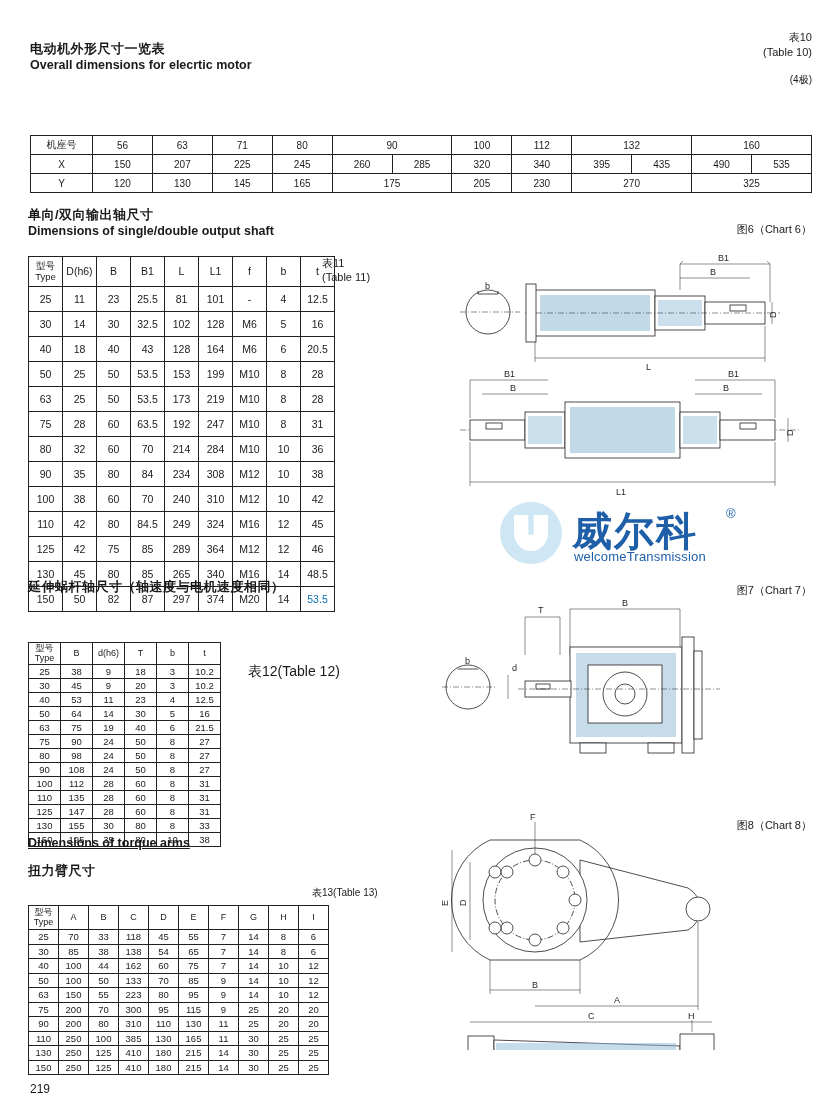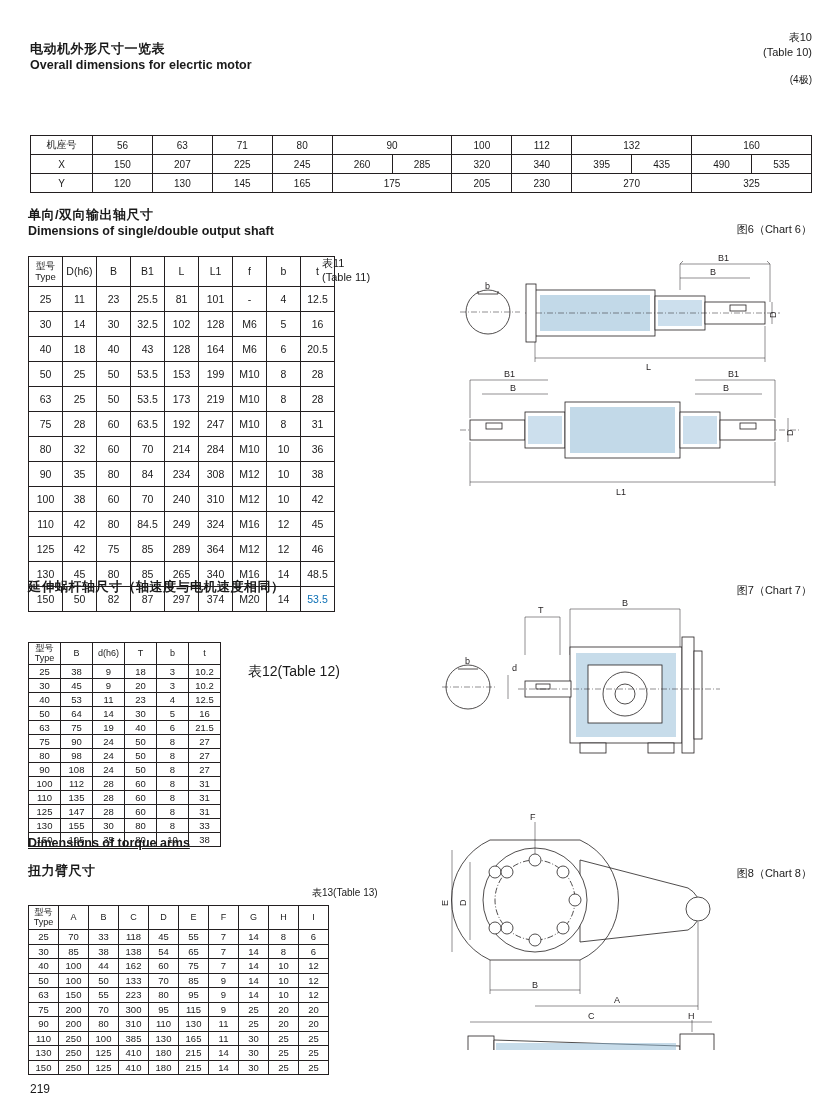--- a/index.html
+++ b/index.html
@@ -72,21 +72,21 @@
   #chart6 { right:28px; top:222px; font-size:11px; }
 
   #t12-cn { left:28px; top:578px; }
   #t12-en { left:28px; top:598px; }
   #t12-tag { left:248px; top:627px; font-size:14px;margin-top:36px; }
   #chart7 { right:28px; top:583px; font-size:11px; }
 
   #t13-cn { left:28px; top:862px; }
   #t13-en { left:28px; top:836px;text-decoration:underline; }
   #t13-tag { left:312px; top:886px; font-size:10px; }
-  #chart8 { right:28px; top:818px; font-size:11px;margin-top:48px; }
+  #chart8 { right:28px; top:818px; font-size:11px; }
 
   #pagenum { left:30px; top:1082px; font-size:12px; }
 
   
   #logo { position:absolute; left:500px; top:502px; width:300px; height:68px; }
   #logo .mark {
     position:absolute; left:0; top:0; width:62px; height:62px;
     border-radius:50%; background:#cfe6f5;
   }
   #logo .mark:after{
@@ -667,20 +667,26 @@
       <line class="thin" x1="348" y1="168" x2="348" y2="192"></line>
       <text x="353" y="186" transform="rotate(-90 353 186)">D</text>
 
       <line class="thin" x1="30" y1="232" x2="335" y2="232"></line>
       <text x="176" y="245">L1</text>
       <line class="thin" x1="30" y1="192" x2="30" y2="236"></line>
       <line class="thin" x1="335" y1="192" x2="335" y2="236"></line>
     </g>
   </svg>
 
+  <div id="logo">
+    <div class="mark"></div>
+    <div class="wm-cn">威尔科</div>
+    <div class="reg">®</div>
+    <div class="wm-en">welcomeTransmission</div>
+  </div>
 
   <svg class="draw" id="d7" style="left:430px; top:595px;" width="390" height="190" viewBox="0 0 390 190">
 
     <line class="thin" x1="95" y1="22" x2="130" y2="22"></line>
     <text x="108" y="18">T</text>
     <line class="thin" x1="140" y1="14" x2="250" y2="14"></line>
     <text x="192" y="11">B</text>
     <line class="thin" x1="95" y1="22" x2="95" y2="60"></line>
     <line class="thin" x1="130" y1="22" x2="130" y2="60"></line>
     <line class="thin" x1="140" y1="14" x2="140" y2="60"></line>

